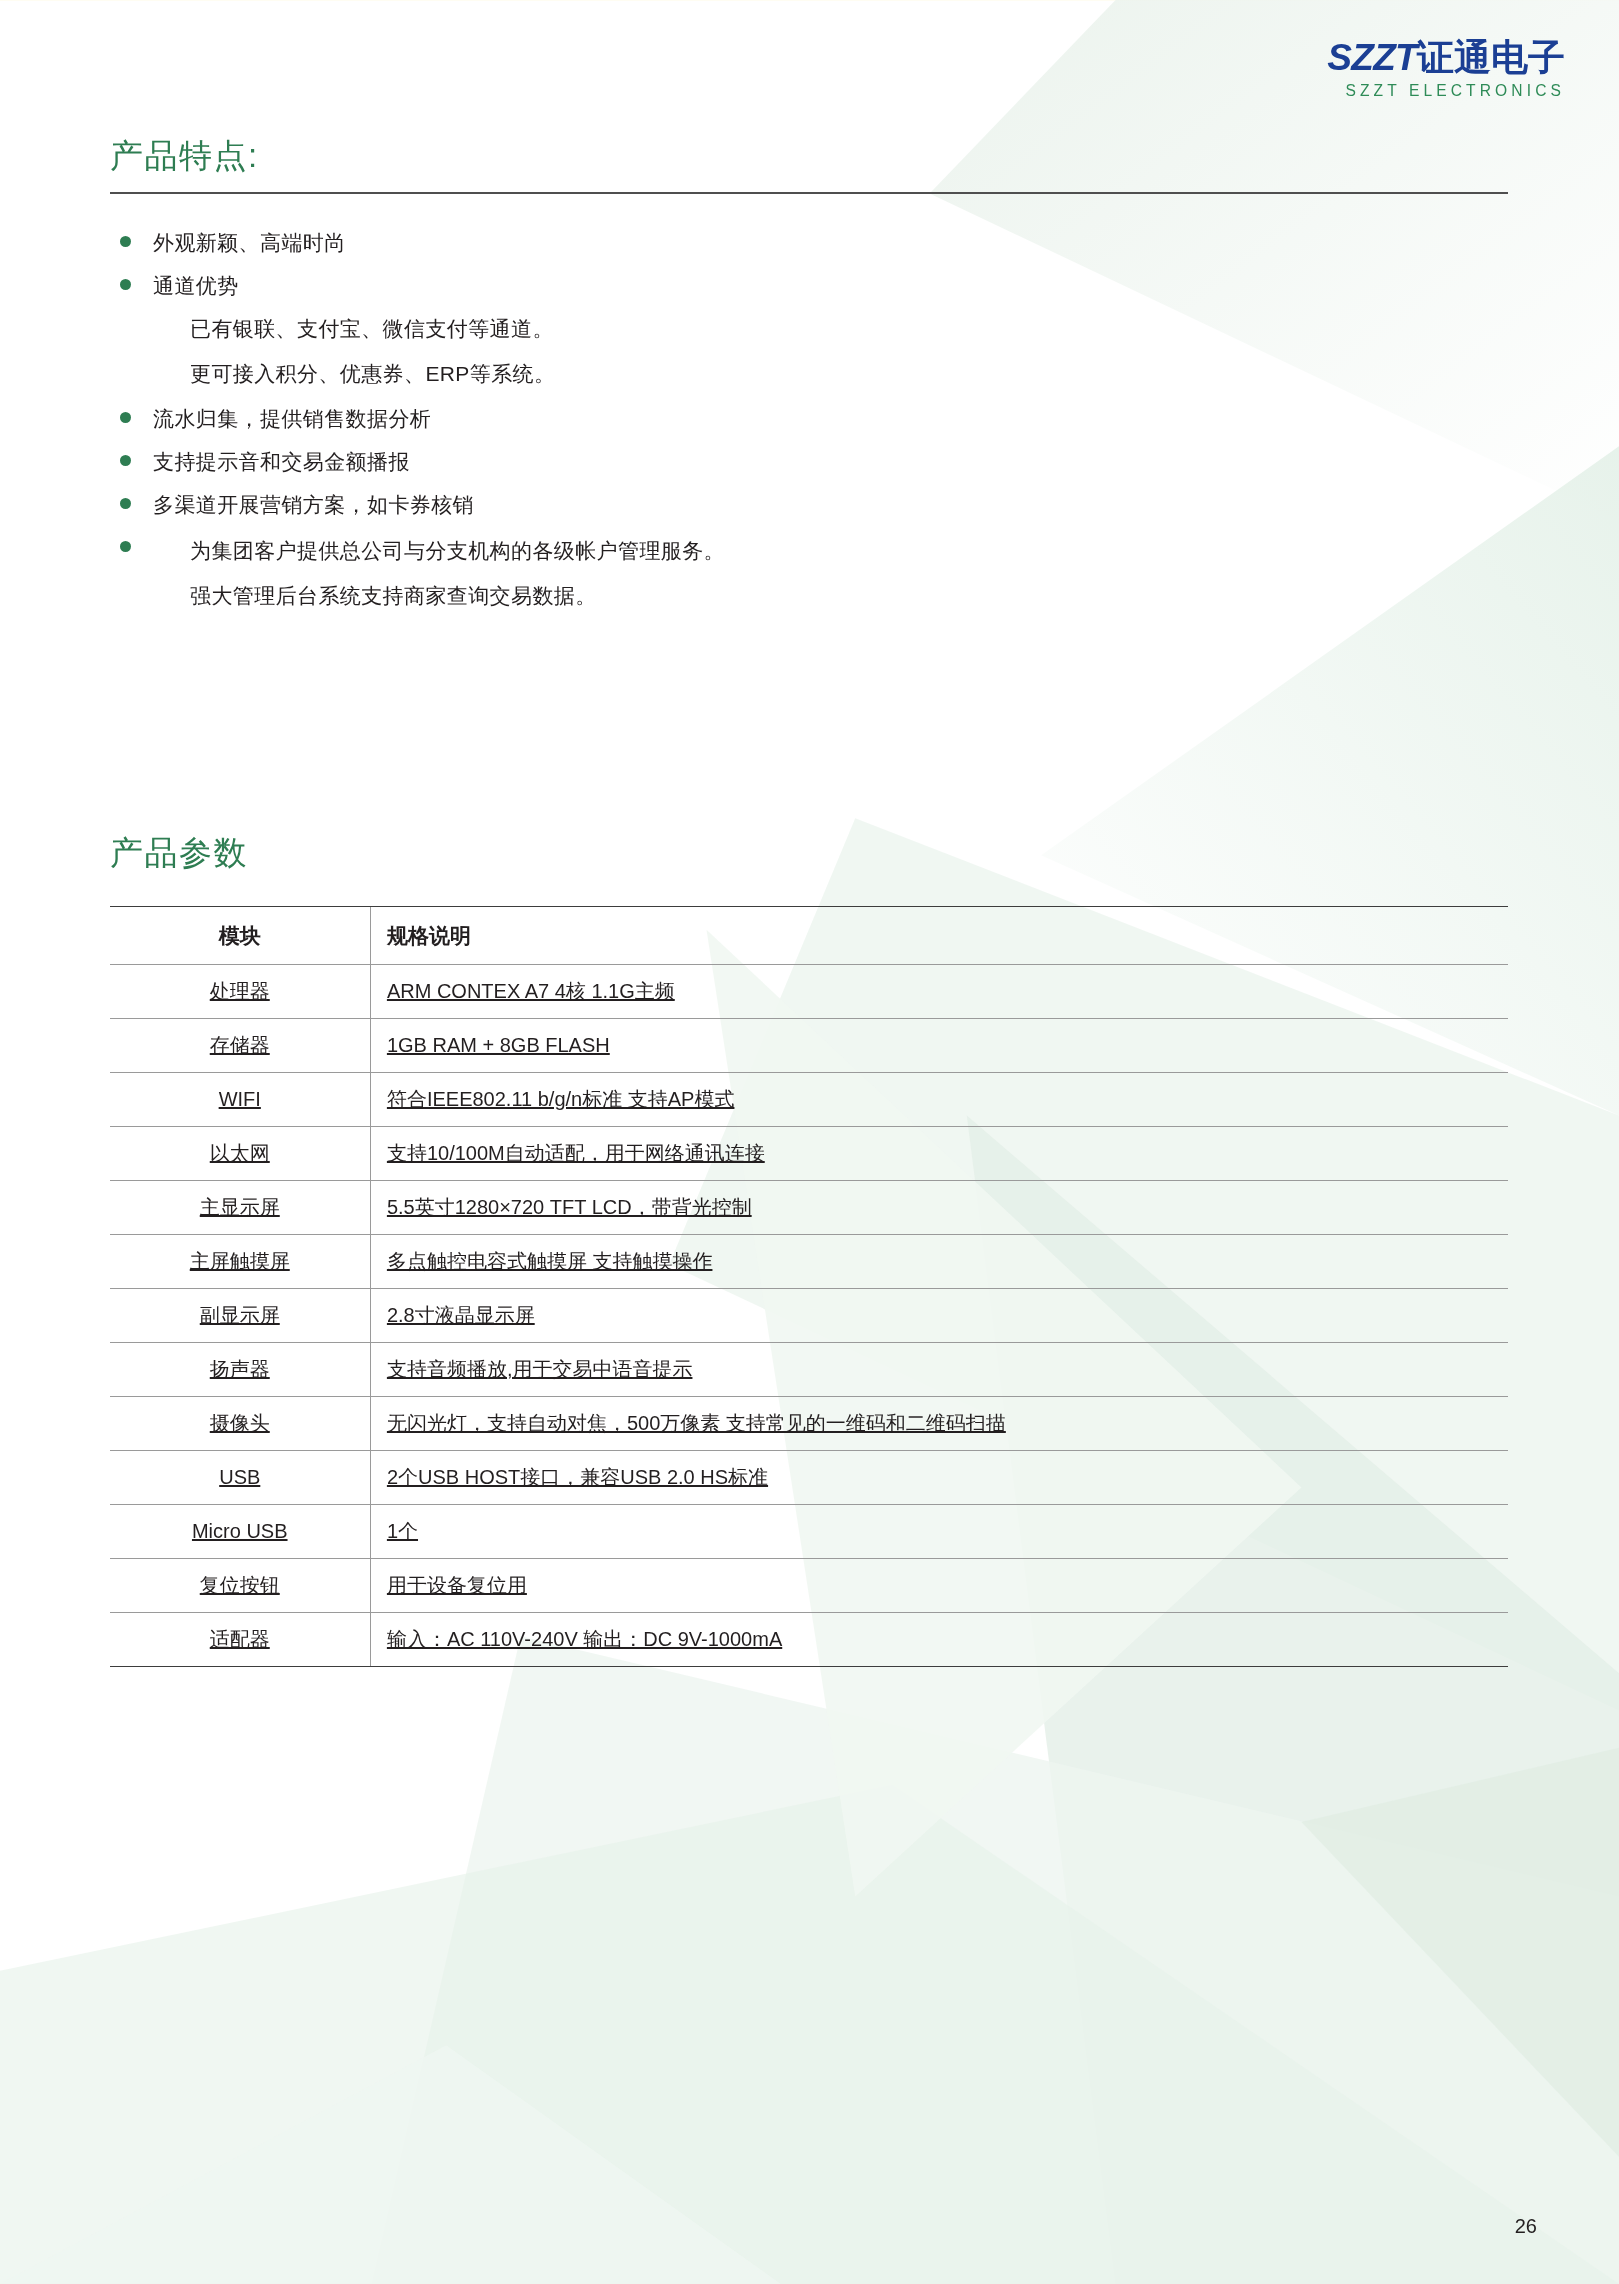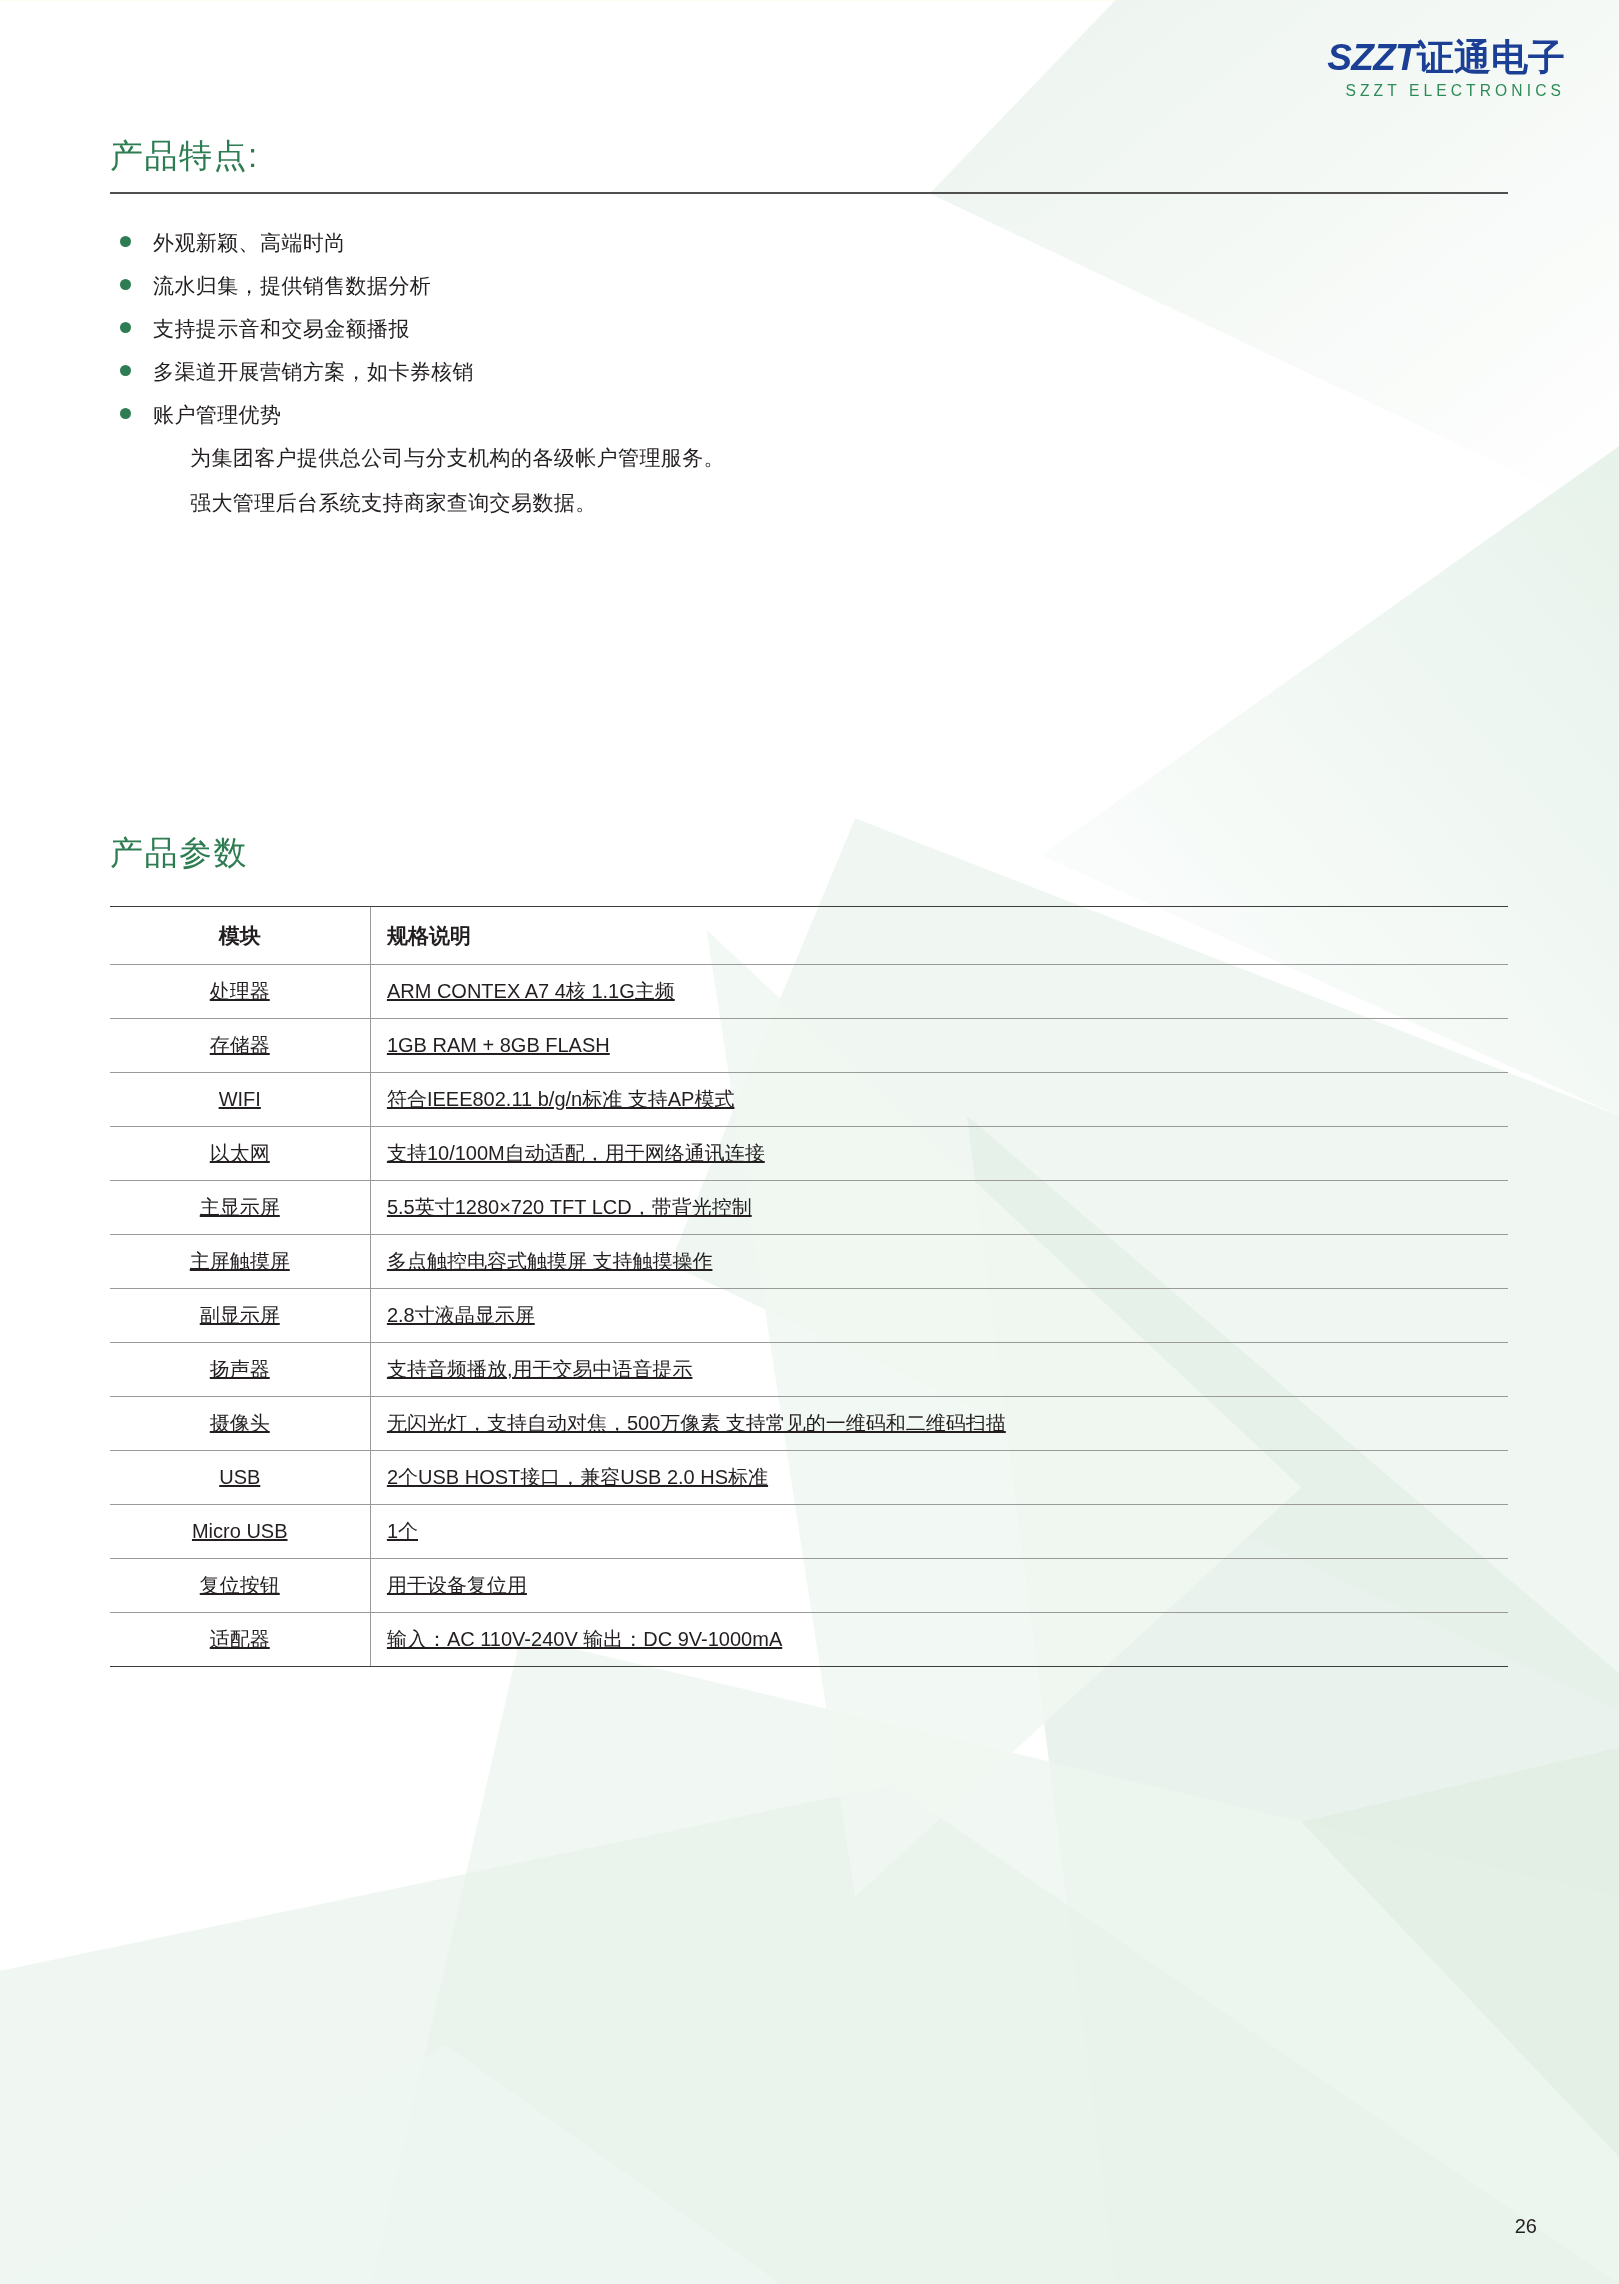--- a/index.html
+++ b/index.html
@@ -176,33 +176,38 @@
   <h1 class="sec-title" id="features-title">产品特点:</h1>
   <div class="title-rule" id="features-rule"></div>
 
   <div class="features">
     <div class="feat-item">
       <span class="feat-bullet"></span>
       <div class="feat-main">外观新颖、高端时尚</div>
     </div>
     <div class="feat-item">
       <span class="feat-bullet"></span>
+      <div class="feat-main">通道优势</div>
+      <div class="feat-sub">已有银联、支付宝、微信支付等通道。</div>
+      <div class="feat-sub">更可接入积分、优惠券、ERP等系统。</div>
+    </div>
+    <div class="feat-item">
+      <span class="feat-bullet"></span>
       <div class="feat-main">流水归集，提供销售数据分析</div>
     </div>
     <div class="feat-item">
       <span class="feat-bullet"></span>
       <div class="feat-main">支持提示音和交易金额播报</div>
     </div>
     <div class="feat-item">
       <span class="feat-bullet"></span>
       <div class="feat-main">多渠道开展营销方案，如卡券核销</div>
     </div>
     <div class="feat-item">
       <span class="feat-bullet"></span>
-      <div class="feat-main">账户管理优势</div>
       <div class="feat-sub">为集团客户提供总公司与分支机构的各级帐户管理服务。</div>
       <div class="feat-sub">强大管理后台系统支持商家查询交易数据。</div>
     </div>
   </div>
 
   <h1 class="sec-title" id="params-title">产品参数</h1>
 
   <table class="spec-table">
     <colgroup>
         <col class="c1">

